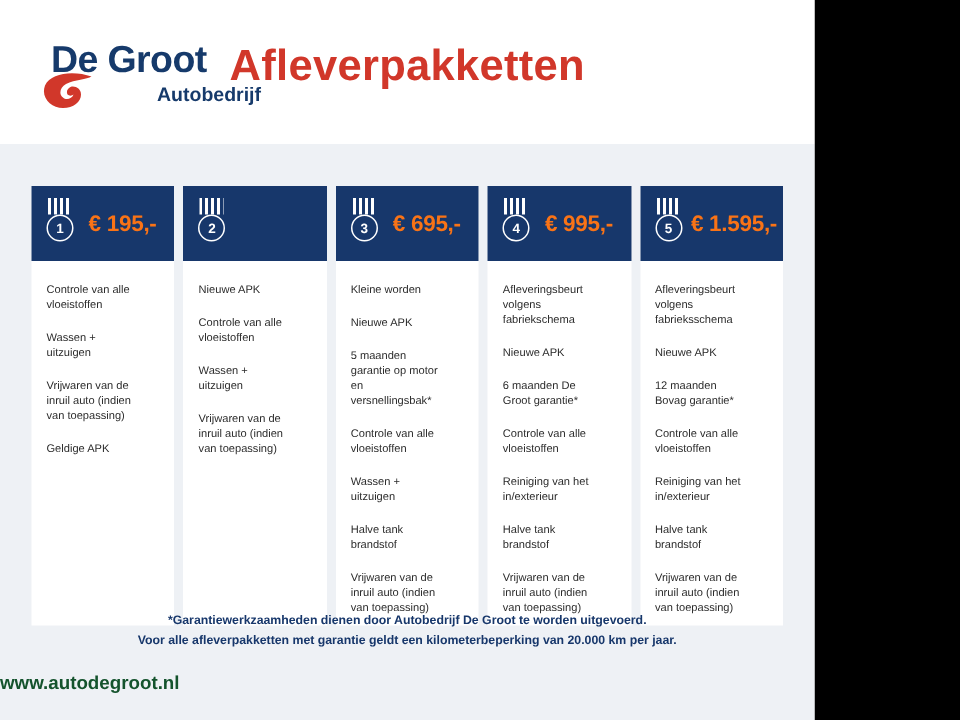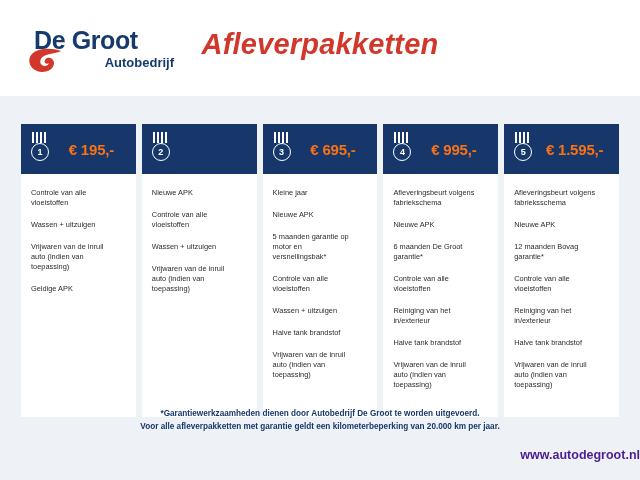--- a/index.html
+++ b/index.html
@@ -8,21 +8,21 @@
     background: #000;
   }
   body {
     width: 640px;
     height: 480px;
     overflow: hidden;
     font-family: "Liberation Sans", sans-serif;
   }
   .page {
     position: relative;
-    width: 640px;
+    width: 543px;
     height: 480px;
     background: #ffffff;
     box-sizing: border-box;
   }
   
   .header {
     position: relative;
     height: 96px;
     background: #ffffff;
     display: flex;
@@ -60,21 +60,20 @@
   }
   .main-title {
     position: absolute;
     left: 0; right: 0;
     top: 28px;
     text-align: center;
     font-size: 29px;
     font-weight: bold;
     color: #d1372a;
     letter-spacing: 0.2px;
-    font-style: italic;
   }
   
   .body-area {
     position: relative;
     height: 384px;
     background: #eef1f5;
     padding: 0;
   }
   .cards {
     position: absolute;
@@ -160,22 +159,22 @@
     text-align: center;
     color: #17376b;
     font-size: 8.2px;
     line-height: 1.65;
     font-weight: bold;
   }
   .website {
     position: absolute;
     left: 0; right: 0;
     bottom: 18px;
-    text-align: right;
-    color: #4c1d95;
+    text-align: left;
+    color: #14532d;
     font-size: 12.5px;
     font-weight: bold;
   }
 </style>
 </head>
 <body>
 
 <div class="page">
 
   <div class="header">
@@ -225,21 +224,21 @@
 
       <div class="card">
         <div class="card-head">
           <div class="medal">
             <div class="ribbon"></div>
             <div class="circle">3</div>
           </div>
           <div class="price">€ 695,-</div>
         </div>
         <div class="card-body">
-          <div class="feat">Kleine jaar</div>
+          <div class="feat">Kleine worden</div>
           <div class="feat">Nieuwe APK</div>
           <div class="feat">5 maanden garantie op motor en versnellingsbak*</div>
           <div class="feat">Controle van alle vloeistoffen</div>
           <div class="feat">Wassen + uitzuigen</div>
           <div class="feat">Halve tank brandstof</div>
           <div class="feat">Vrijwaren van de inruil auto (indien van toepassing)</div>
         </div>
       </div>
 
       <div class="card">

